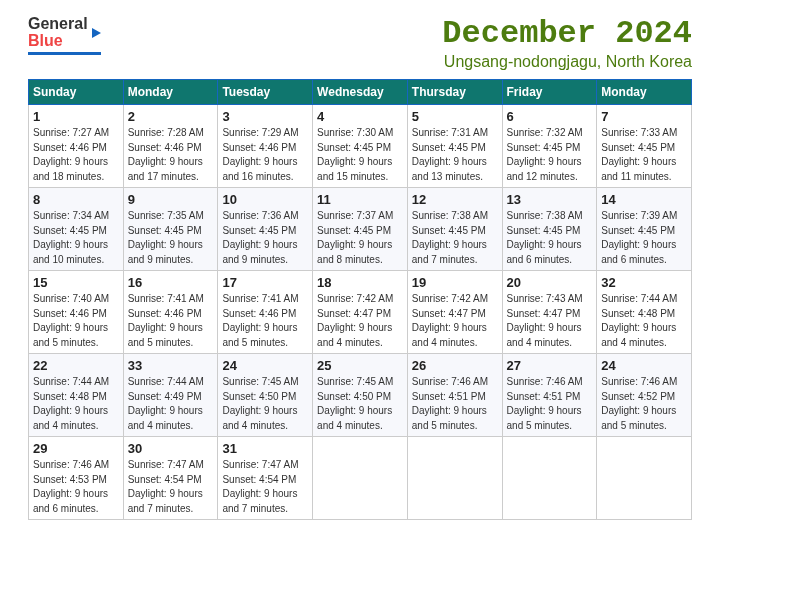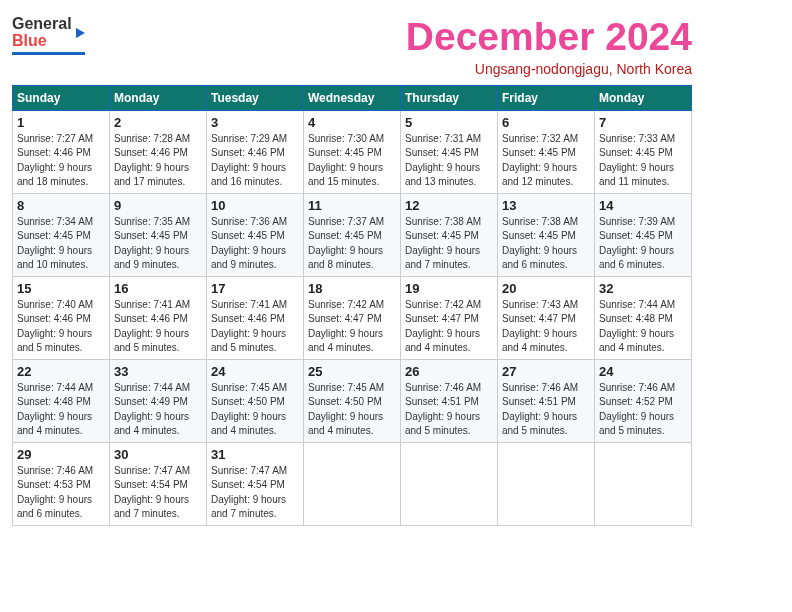--- a/index.html
+++ b/index.html
@@ -6,21 +6,21 @@
     body {
       font-family: Arial, sans-serif;
       background: #fff;
       width: 792px;
       height: 612px;
       overflow: hidden;
     }
     .page {
       width: 712px;
       height: 612px;
-      padding: 16px 20px 12px 12px;
+      padding: 16px 20px 12px 28px;
       background: #fff;
     }
     .header {
       display: flex;
       justify-content: space-between;
       align-items: flex-start;
       margin-bottom: 8px;
     }
     .logo {
       display: flex;
@@ -30,28 +30,29 @@
     .logo-line {
       width: 100%;
       height: 3px;
       background: #1565c0;
       margin-top: 2px;
     }
     .title-section {
       text-align: right;
     }
     .month-title {
-      font-size: 39px;
+      font-size: 32px;
       font-weight: bold;
-      color: #ec4899;
+      color: #4d7c0f;
       line-height: 1.1;
+      font-family: Liberation Mono, monospace;
     }
     .location {
-      font-size: 14px;
-      color: #b91c1c;
+      font-size: 16px;
+      color: #4d7c0f;
       margin-top: 2px;
     }
     .calendar {
       width: 100%;
       border-collapse: collapse;
       table-layout: fixed;
     }
     .calendar thead tr th {
       background: #0f766e;
       color: #fff;

